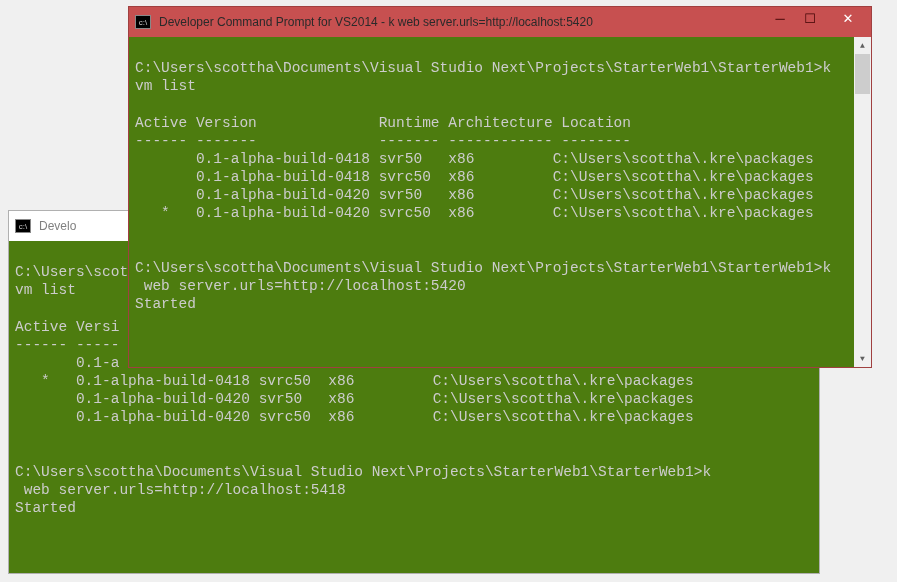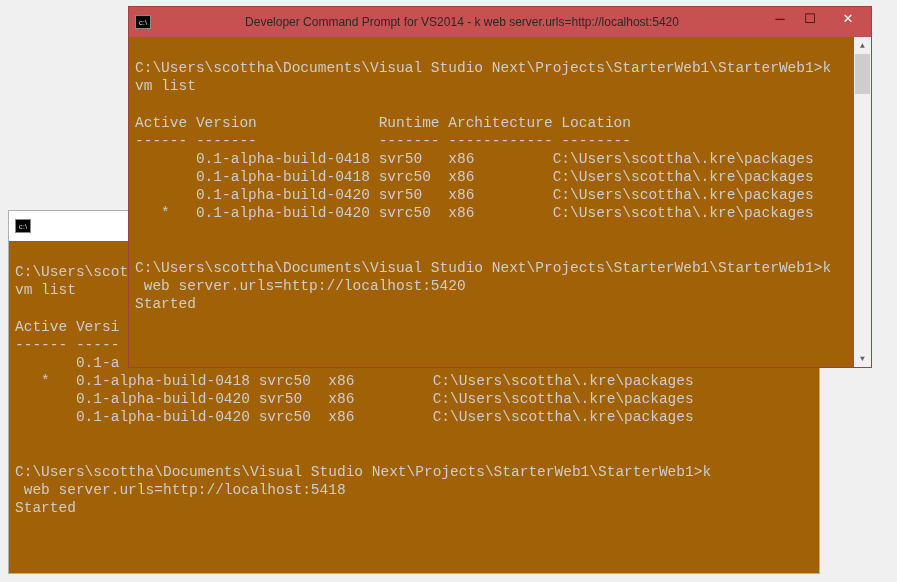--- a/index.html
+++ b/index.html
@@ -63,21 +63,21 @@
       position: relative;
       display: flex;
       align-items: center;
       justify-content: center;
       font-size: 8px;
       color: #ccc;
       flex-shrink: 0;
     }
     .titlebar-text {
       flex: 1;
-      text-align: center;
+      text-align: left;
       white-space: nowrap;
       overflow: hidden;
     }
     .titlebar-buttons {
       display: flex;
       height: 100%;
     }
     .tb-btn {
       width: 30px;
       height: 22px;
@@ -90,21 +90,21 @@
     .window.active .tb-btn {
       color: #3a0000;
     }
     .window.active .tb-btn.close {
       background: #c75050;
       color: #fff;
       width: 46px;
     }
     .terminal {
       flex: 1;
-      background: #a16207;
+      background: #4d7c0f;
       color: #cccccc;
       padding: 4px 6px;
       white-space: pre;
       overflow: hidden;
       font-family: Consolas, 'Courier New', monospace;
       font-size: 14.5px;
       line-height: 1.25;
       position: relative;
     }
     .window.active .terminal-wrapper {

